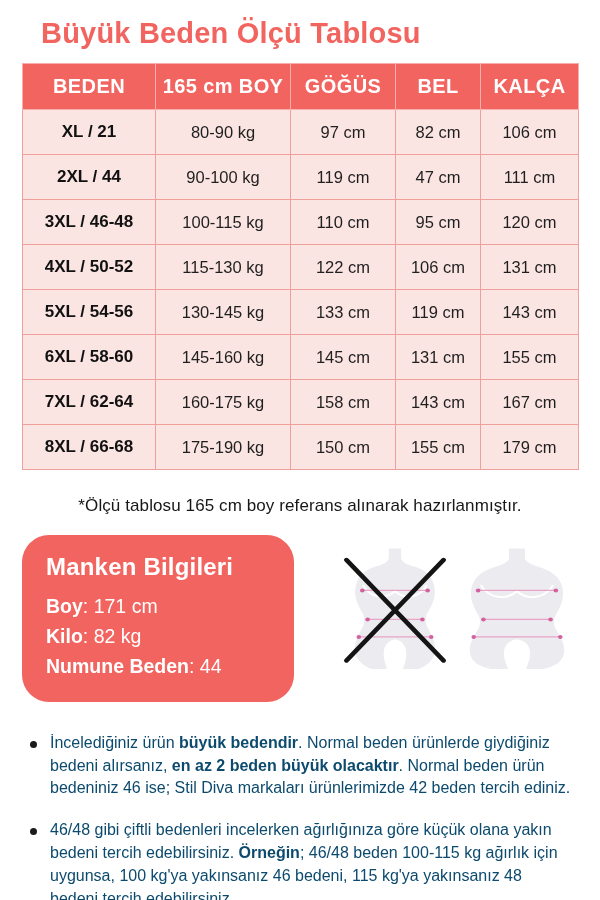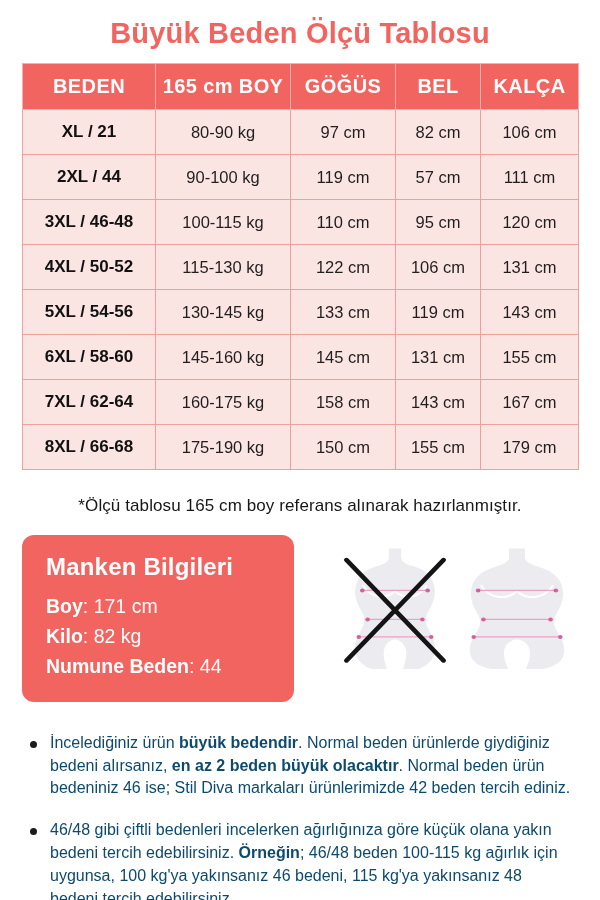--- a/index.html
+++ b/index.html
@@ -1,40 +1,40 @@
 <!DOCTYPE html>
 <html><head>
 <meta charset="utf-8">
 <style>
   * { margin:0; padding:0; box-sizing:border-box; }
   html,body { width:600px; height:900px; background:#ffffff; overflow:hidden;
     font-family:"Liberation Sans", sans-serif; color:#1d1d1d; }
 
   .page-title {
-    margin:17px 0 13px; text-align:center;
-    font-size:29px; font-weight:bold; color:#F2645F; letter-spacing:.2px;
+    margin:17px 0 13px; text-align:left;
+    font-size:29px; font-weight:bold; color:#F2645F; letter-spacing:.2px;padding-left:41px;
   }
 
   .tbl-wrap { margin:0 22px; }
   table.size-chart { width:556px; border-collapse:collapse; table-layout:fixed; }
   table.size-chart th {
     background:#F2645F; color:#ffffff; font-weight:bold; font-size:20px;
     height:46px; text-align:center; border:1.5px solid #F6AFAA; letter-spacing:.4px;
   }
   table.size-chart td {
     background:#FBE5E3; border:1.5px solid #F0A09B; text-align:center;
     height:45px; font-size:16.5px; color:#1f1f1f;
   }
   table.size-chart td.c0 { font-weight:bold; font-size:17px; color:#111; }
 
   .footnote { margin-top:26px; text-align:center; font-size:17px; color:#171717; letter-spacing:.1px; }
 
   .info-row { display:flex; align-items:flex-start; margin:19px 22px 0; }
   .model-card {
-    width:272px; min-height:148px; background:#F2645F; border-radius:12px;
+    width:272px; min-height:148px; background:#F2645F; border-radius:27px;
     color:#ffffff; padding:18px 24px 20px;
   }
   .model-card .card-title { font-size:24px; font-weight:bold; margin-bottom:10px; letter-spacing:.2px; }
   .model-card .card-line { font-size:19.5px; line-height:1.55; }
   .model-card .b { font-weight:bold; }
 
   .figures { display:flex; gap:16px; margin:12px 0 0 48px; }
   .figure { position:relative; width:106px; height:122px; }
   .figure svg { display:block; width:106px; height:122px; }
 
@@ -78,21 +78,21 @@
           <td class="c0">XL / 21</td>
           <td>80-90 kg</td>
           <td>97 cm</td>
           <td>82 cm</td>
           <td>106 cm</td>
         </tr>
         <tr>
           <td class="c0">2XL / 44</td>
           <td>90-100 kg</td>
           <td>119 cm</td>
-          <td>57 cm</td>
+          <td>47 cm</td>
           <td>111 cm</td>
         </tr>
         <tr>
           <td class="c0">3XL / 46-48</td>
           <td>100-115 kg</td>
           <td>110 cm</td>
           <td>95 cm</td>
           <td>120 cm</td>
         </tr>
         <tr>

